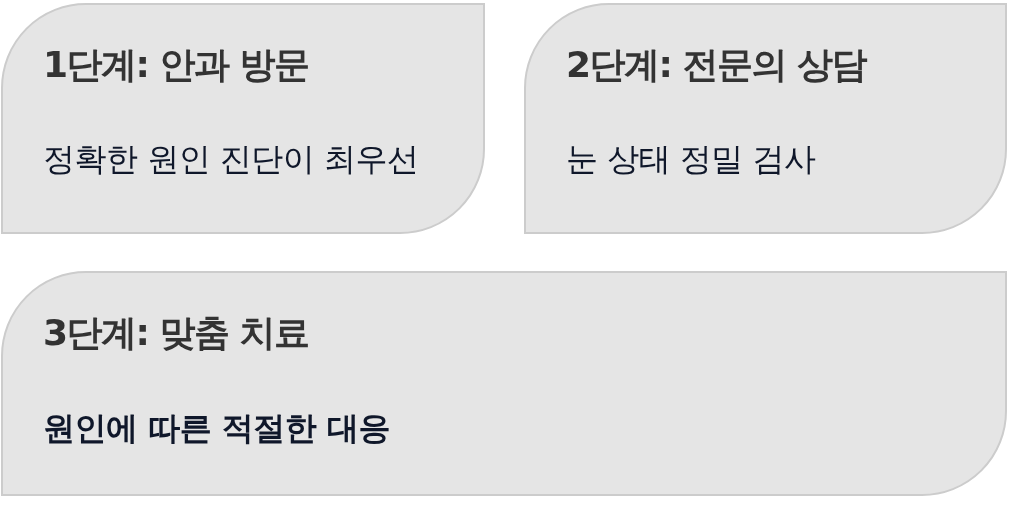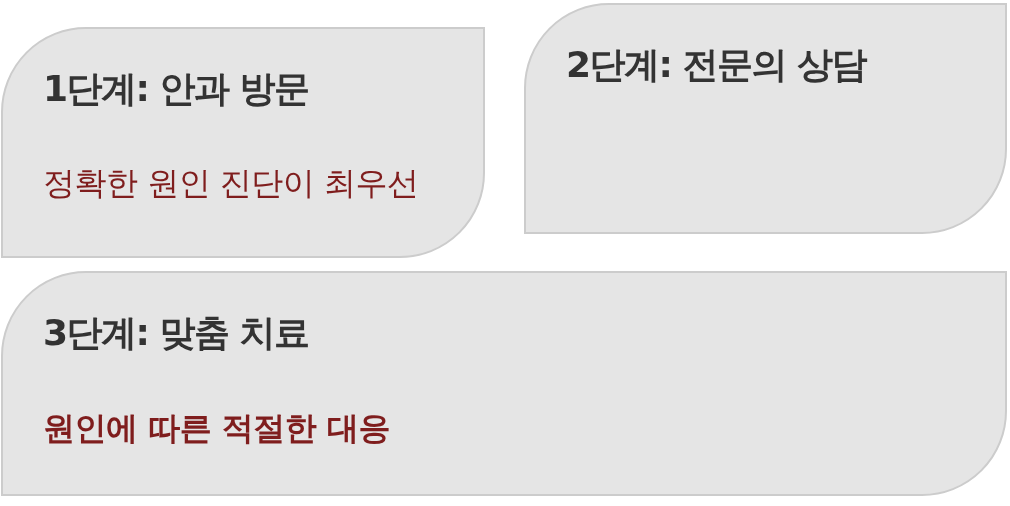--- a/index.html
+++ b/index.html
@@ -15,56 +15,57 @@
       font-family: "DejaVu Sans", "Liberation Sans", sans-serif;
     }
     .card {
       position: absolute;
       box-sizing: border-box;
       background: #e5e5e5;
       border: 2px solid #cccccc;
       border-radius: 85px 0 85px 0;
       color: #333333;
     }
-    #card-1 { left: 1px; top: 3px; width: 484px; height: 231px; margin-top: 24px; }
+    #card-1 { left: 1px; top: 3px; width: 484px; height: 231px; }
     #card-2 { left: 524px; top: 3px; width: 483px; height: 231px; }
     #card-3 { left: 1px; top: 271px; width: 1006px; height: 225px; }
     .card-title {
       position: absolute;
       left: 40px;
       top: 42px;
       font-size: 36px;
       font-weight: bold;
       letter-spacing: -1.5px;
       color: #333333;
       white-space: nowrap;
       line-height: 1;
     }
     .card-desc {
       position: absolute;
       left: 40px;
       top: 138px;
       font-size: 32px;
       font-weight: normal;
-      color: #7f1d1d;
+      color: #0f172a;
       white-space: nowrap;
       line-height: 1;
       letter-spacing: -0.5px;
     }
     #card-3 .card-title { top: 42px; }
     #card-3 .card-desc { top: 139px; font-weight: bold; }
   </style>
 </head>
 <body>
 
 <div class="card" id="card-1">
   <div class="card-title">1단계: 안과 방문</div>
   <div class="card-desc">정확한 원인 진단이 최우선</div>
 </div>
 
 <div class="card" id="card-2">
   <div class="card-title">2단계: 전문의 상담</div>
+  <div class="card-desc">눈 상태 정밀 검사</div>
 </div>
 
 <div class="card" id="card-3">
   <div class="card-title">3단계: 맞춤 치료</div>
   <div class="card-desc">원인에 따른 적절한 대응</div>
 </div>
 
 </body></html>

